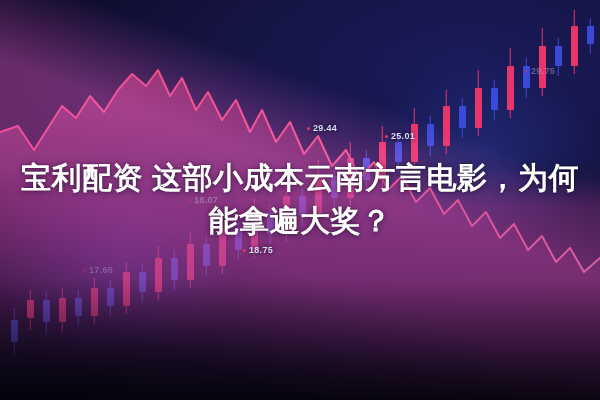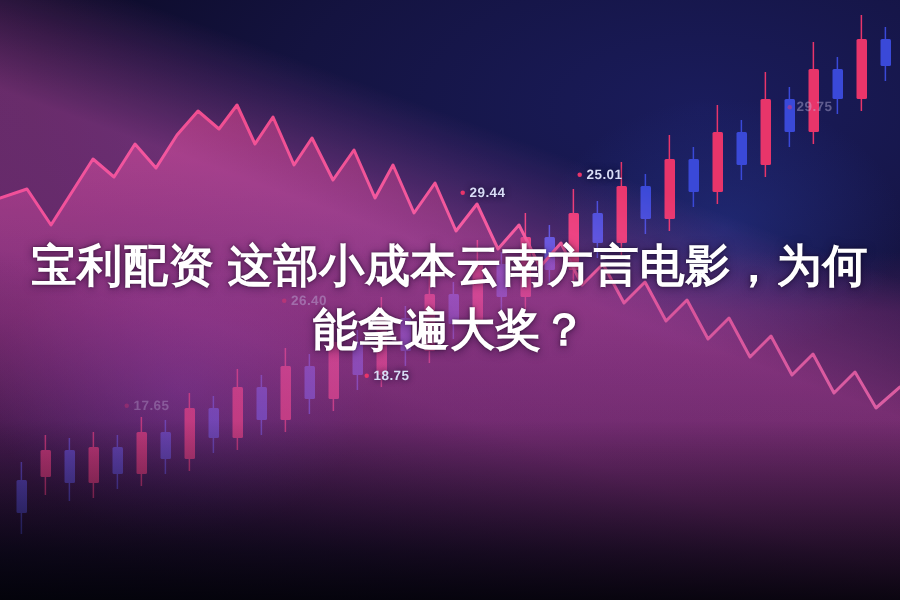--- a/index.html
+++ b/index.html
@@ -327,23 +327,23 @@
     </defs>
     <path id="area-path" fill="url(#areaFill)" d="M0 132 L18 126 L34 150 L48 128 L62 106 L76 118 L90 96 L104 112 L118 90 L132 74 L146 86 L158 70 L170 96 L182 78 L196 110 L208 92 L222 120 L236 100 L250 132 L262 110 L276 142 L290 122 L304 154 L318 136 L332 166 L346 150 L360 178 L374 162 L388 190 L402 176 L416 202 L430 188 L444 214 L458 200 L472 226 L486 212 L500 238 L514 224 L528 250 L542 236 L556 262 L570 248 L584 272 L600 258 L600 400 L0 400 Z"></path>
     <path id="line-path" fill="none" stroke="url(#lineStroke)" stroke-width="2" stroke-linejoin="round" stroke-linecap="round" d="M0 132 L18 126 L34 150 L48 128 L62 106 L76 118 L90 96 L104 112 L118 90 L132 74 L146 86 L158 70 L170 96 L182 78 L196 110 L208 92 L222 120 L236 100 L250 132 L262 110 L276 142 L290 122 L304 154 L318 136 L332 166 L346 150 L360 178 L374 162 L388 190 L402 176 L416 202 L430 188 L444 214 L458 200 L472 226 L486 212 L500 238 L514 224 L528 250 L542 236 L556 262 L570 248 L584 272 L600 258"></path>
   </svg>
 
   <div class="wash"></div>
   <div class="wash2"></div>
 
   <div id="label-layer">
       <div class="plabel pl-bright" style="left: 322px; top: 128px;"><span class="dot"></span><span>29.44</span></div>
-      <div class="plabel pl-bright" style="left: 400px; top: 116px;"><span class="dot"></span><span>25.01</span></div>
+      <div class="plabel pl-bright" style="left: 400px; top: 136px;"><span class="dot"></span><span>25.01</span></div>
       <div class="plabel pl-dim" style="left: 540px; top: 71px; text-align: right;"><span class="dot"></span><span>29.75</span></div>
-      <div class="plabel pl-dim" style="left: 203px; top: 200px;"><span class="dot"></span><span>26.40</span></div>
+      <div class="plabel pl-dim" style="left: 203px; top: 200px;"><span class="dot"></span><span>18.07</span></div>
       <div class="plabel pl-bright" style="left: 258px; top: 250px;"><span class="dot"></span><span>18.75</span></div>
       <div class="plabel pl-faint" style="left: 98px; top: 270px;"><span class="dot"></span><span>17.65</span></div>
     </div>
 
   <div class="headline">
     <div class="headline-text">宝利配资 这部小成本云南方言电影，为何能拿遍大奖？</div>
   </div>
 
 </div>
 

